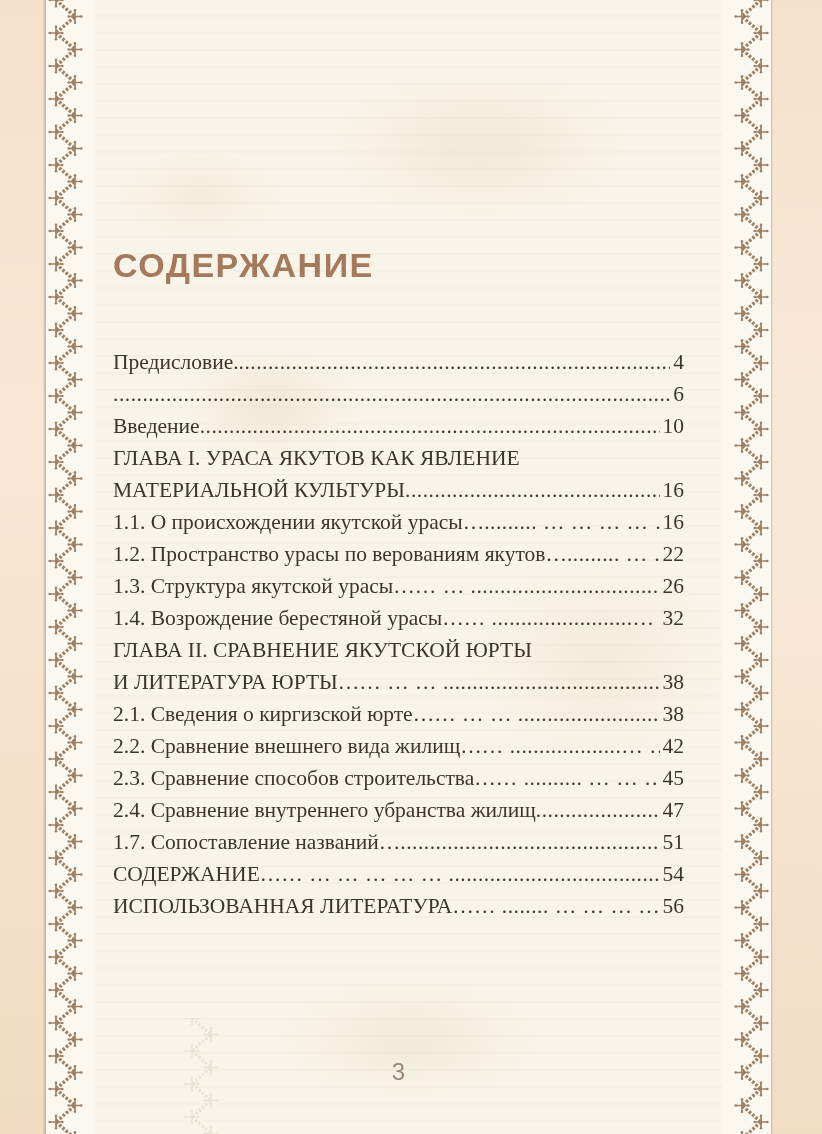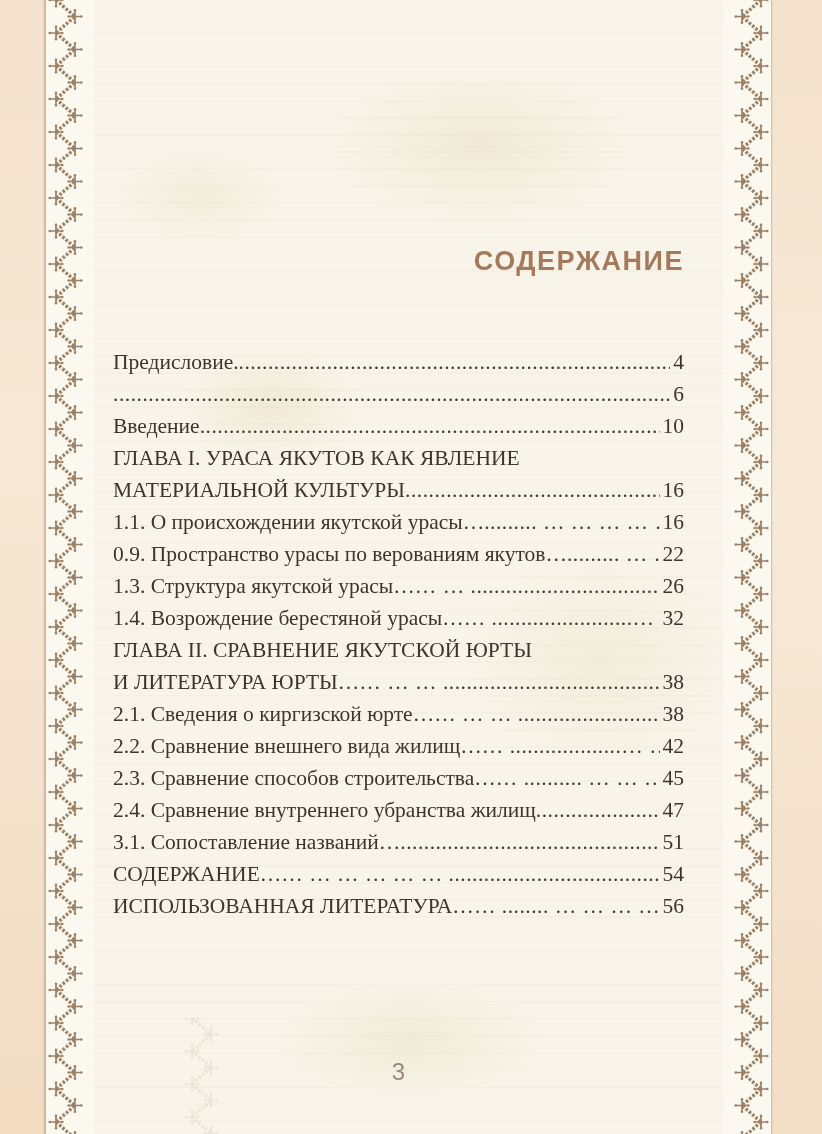--- a/index.html
+++ b/index.html
@@ -28,23 +28,23 @@
   .ghost { position:absolute; left:182px; top:1018px; opacity:0.13; }
   .stain { position:absolute; border-radius:50%; pointer-events:none; }
   .s1 { left:330px; top:70px;  width:300px; height:150px; background:radial-gradient(closest-side, rgba(231,220,190,0.45), rgba(231,220,190,0)); }
   .s2 { left:180px; top:350px; width:180px; height:110px; background:radial-gradient(closest-side, rgba(228,216,184,0.40), rgba(228,216,184,0)); }
   .s3 { left:470px; top:560px; width:260px; height:200px; background:radial-gradient(closest-side, rgba(233,223,196,0.40), rgba(233,223,196,0)); }
   .s4 { left:280px; top:980px; width:260px; height:120px; background:radial-gradient(closest-side, rgba(229,218,186,0.38), rgba(229,218,186,0)); }
   .s5 { left:120px; top:150px; width:160px; height:90px;  background:radial-gradient(closest-side, rgba(230,219,188,0.32), rgba(230,219,188,0)); }
 
   .doc-title {
     position:absolute; left:113px; right:138px; top:246px;
-    text-align:right;
+    text-align:left;
     font-family:"Liberation Sans", sans-serif;
-    font-weight:700; font-size:27px; letter-spacing:1.5px;
+    font-weight:700; font-size:34px; letter-spacing:1.5px;
     color:#a57a5c;
   }
   .toc {
     position:absolute; left:113px; right:138px; top:346px;
     font-size:21.5px; line-height:32px; color:#3d352b;
   }
   .toc-line { white-space:nowrap; }
   .row { display:flex; align-items:flex-start; }
   .lbl { flex:0 0 auto; white-space:nowrap; }
   .leader { flex:1 1 auto; overflow:hidden; white-space:nowrap; letter-spacing:0.5px; color:#45ureal; color:#453c31; }
@@ -153,21 +153,21 @@
     </div>
   </div>
 
   <div class="toc-line row">
     <span class="lbl">1.1. О происхождении якутской урасы…</span>
     <span class="leader"> ......... … … … … … …. ..........................................................</span>
     <span class="pg">16</span>
   </div>
 
   <div class="toc-line row">
-    <span class="lbl">0.9. Пространство урасы по верованиям якутов…</span>
+    <span class="lbl">1.2. Пространство урасы по верованиям якутов…</span>
     <span class="leader"> ......... … … … …  ... ..........................................................</span>
     <span class="pg">22</span>
   </div>
 
   <div class="toc-line row">
     <span class="lbl">1.3. Структура якутской урасы…</span>
     <span class="leader">… …  .......................................................................................</span>
     <span class="pg">26</span>
   </div>
 
@@ -204,21 +204,21 @@
     <span class="pg">45</span>
   </div>
 
   <div class="toc-line row">
     <span class="lbl">2.4. Сравнение внутреннего убранства жилищ</span>
     <span class="leader">...........................................................................................</span>
     <span class="pg">47</span>
   </div>
 
   <div class="toc-line row">
-    <span class="lbl">3.1. Сопоставление названий…</span>
+    <span class="lbl">1.7. Сопоставление названий…</span>
     <span class="leader"> .....................................................................................</span>
     <span class="pg">51</span>
   </div>
 
   <div class="toc-line row">
     <span class="lbl">СОДЕРЖАНИЕ…</span>
     <span class="leader">… … … … … …  ...........................................................................</span>
     <span class="pg">54</span>
   </div>
 

